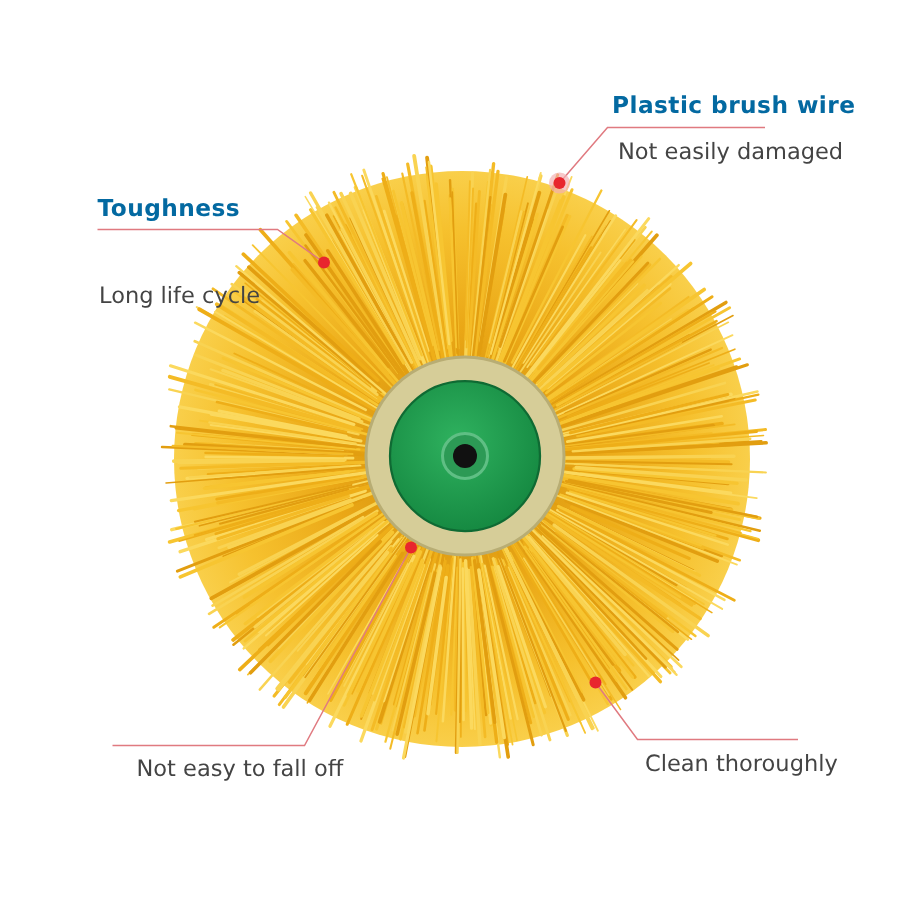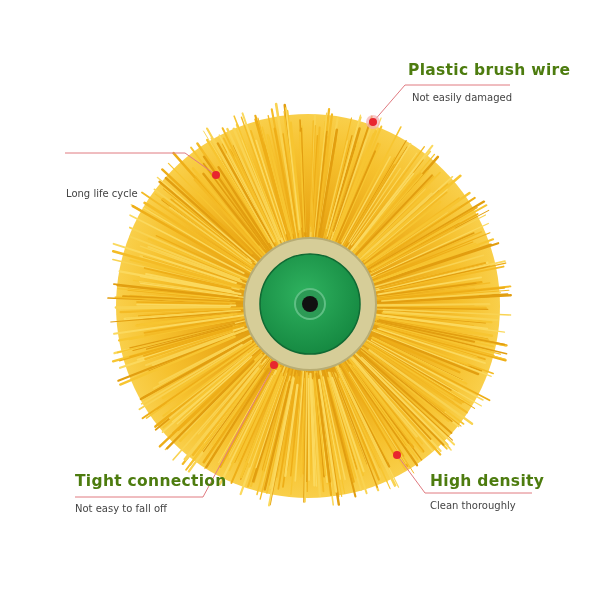--- a/index.html
+++ b/index.html
@@ -1,19 +1,19 @@
 <!DOCTYPE html>
 <html><head>
 <meta charset="utf-8">
 <style>
   html,body{margin:0;padding:0;background:#ffffff;}
   body{width:600px;height:600px;position:relative;overflow:hidden;font-family:"DejaVu Sans","Liberation Sans",sans-serif;}
   .canvas{position:absolute;left:0;top:0;width:600px;height:600px;}
-  .title{position:absolute;font-weight:bold;font-size:15.5px;color:#4d7c0f;letter-spacing:0.3px;white-space:nowrap;}
-  .sub{position:absolute;font-size:10px;color:#444;white-space:nowrap;}
+  .title{position:absolute;font-weight:bold;font-size:15.5px;color:#0369a1;letter-spacing:0.3px;white-space:nowrap;}
+  .sub{position:absolute;font-size:15px;color:#444;white-space:nowrap;}
   svg{position:absolute;left:0;top:0;}
 </style>
 </head>
 <body>
 
 <div class="canvas">
   <svg width="600" height="600" viewBox="0 0 600 600">
     <defs>
       <radialGradient id="bristleGrad" cx="50%" cy="50%" r="50%">
         <stop offset="0%" stop-color="#c98a0c"></stop>
@@ -572,20 +572,19 @@
       <circle cx="373" cy="122" r="4" fill="#e8262e"></circle>
       <circle cx="216" cy="175" r="4" fill="#e8262e"></circle>
       <circle cx="274" cy="365" r="4" fill="#e8262e"></circle>
       <circle cx="397" cy="455" r="4" fill="#e8262e"></circle>
     </g>
   </svg>
 
   <div class="title" style="left:408px;top:61px;">Plastic brush wire</div>
   <div class="sub" style="left:412px;top:92px;">Not easily damaged</div>
 
+  <div class="title" style="left:65px;top:130px;">Toughness</div>
   <div class="sub" style="left:66px;top:160px;margin-top:28px;">Long life cycle</div>
 
-  <div class="title" style="left:75px;top:472px;">Tight connection</div>
-  <div class="sub" style="left:75px;top:503px;">Not easy to fall off</div>
-
-  <div class="title" style="left:430px;top:472px;">High density</div>
+  <div class="sub" style="left:91px;top:503px;">Not easy to fall off</div>
+
   <div class="sub" style="left:430px;top:500px;text-align:right;">Clean thoroughly</div>
 </div>
 
 </body></html>

